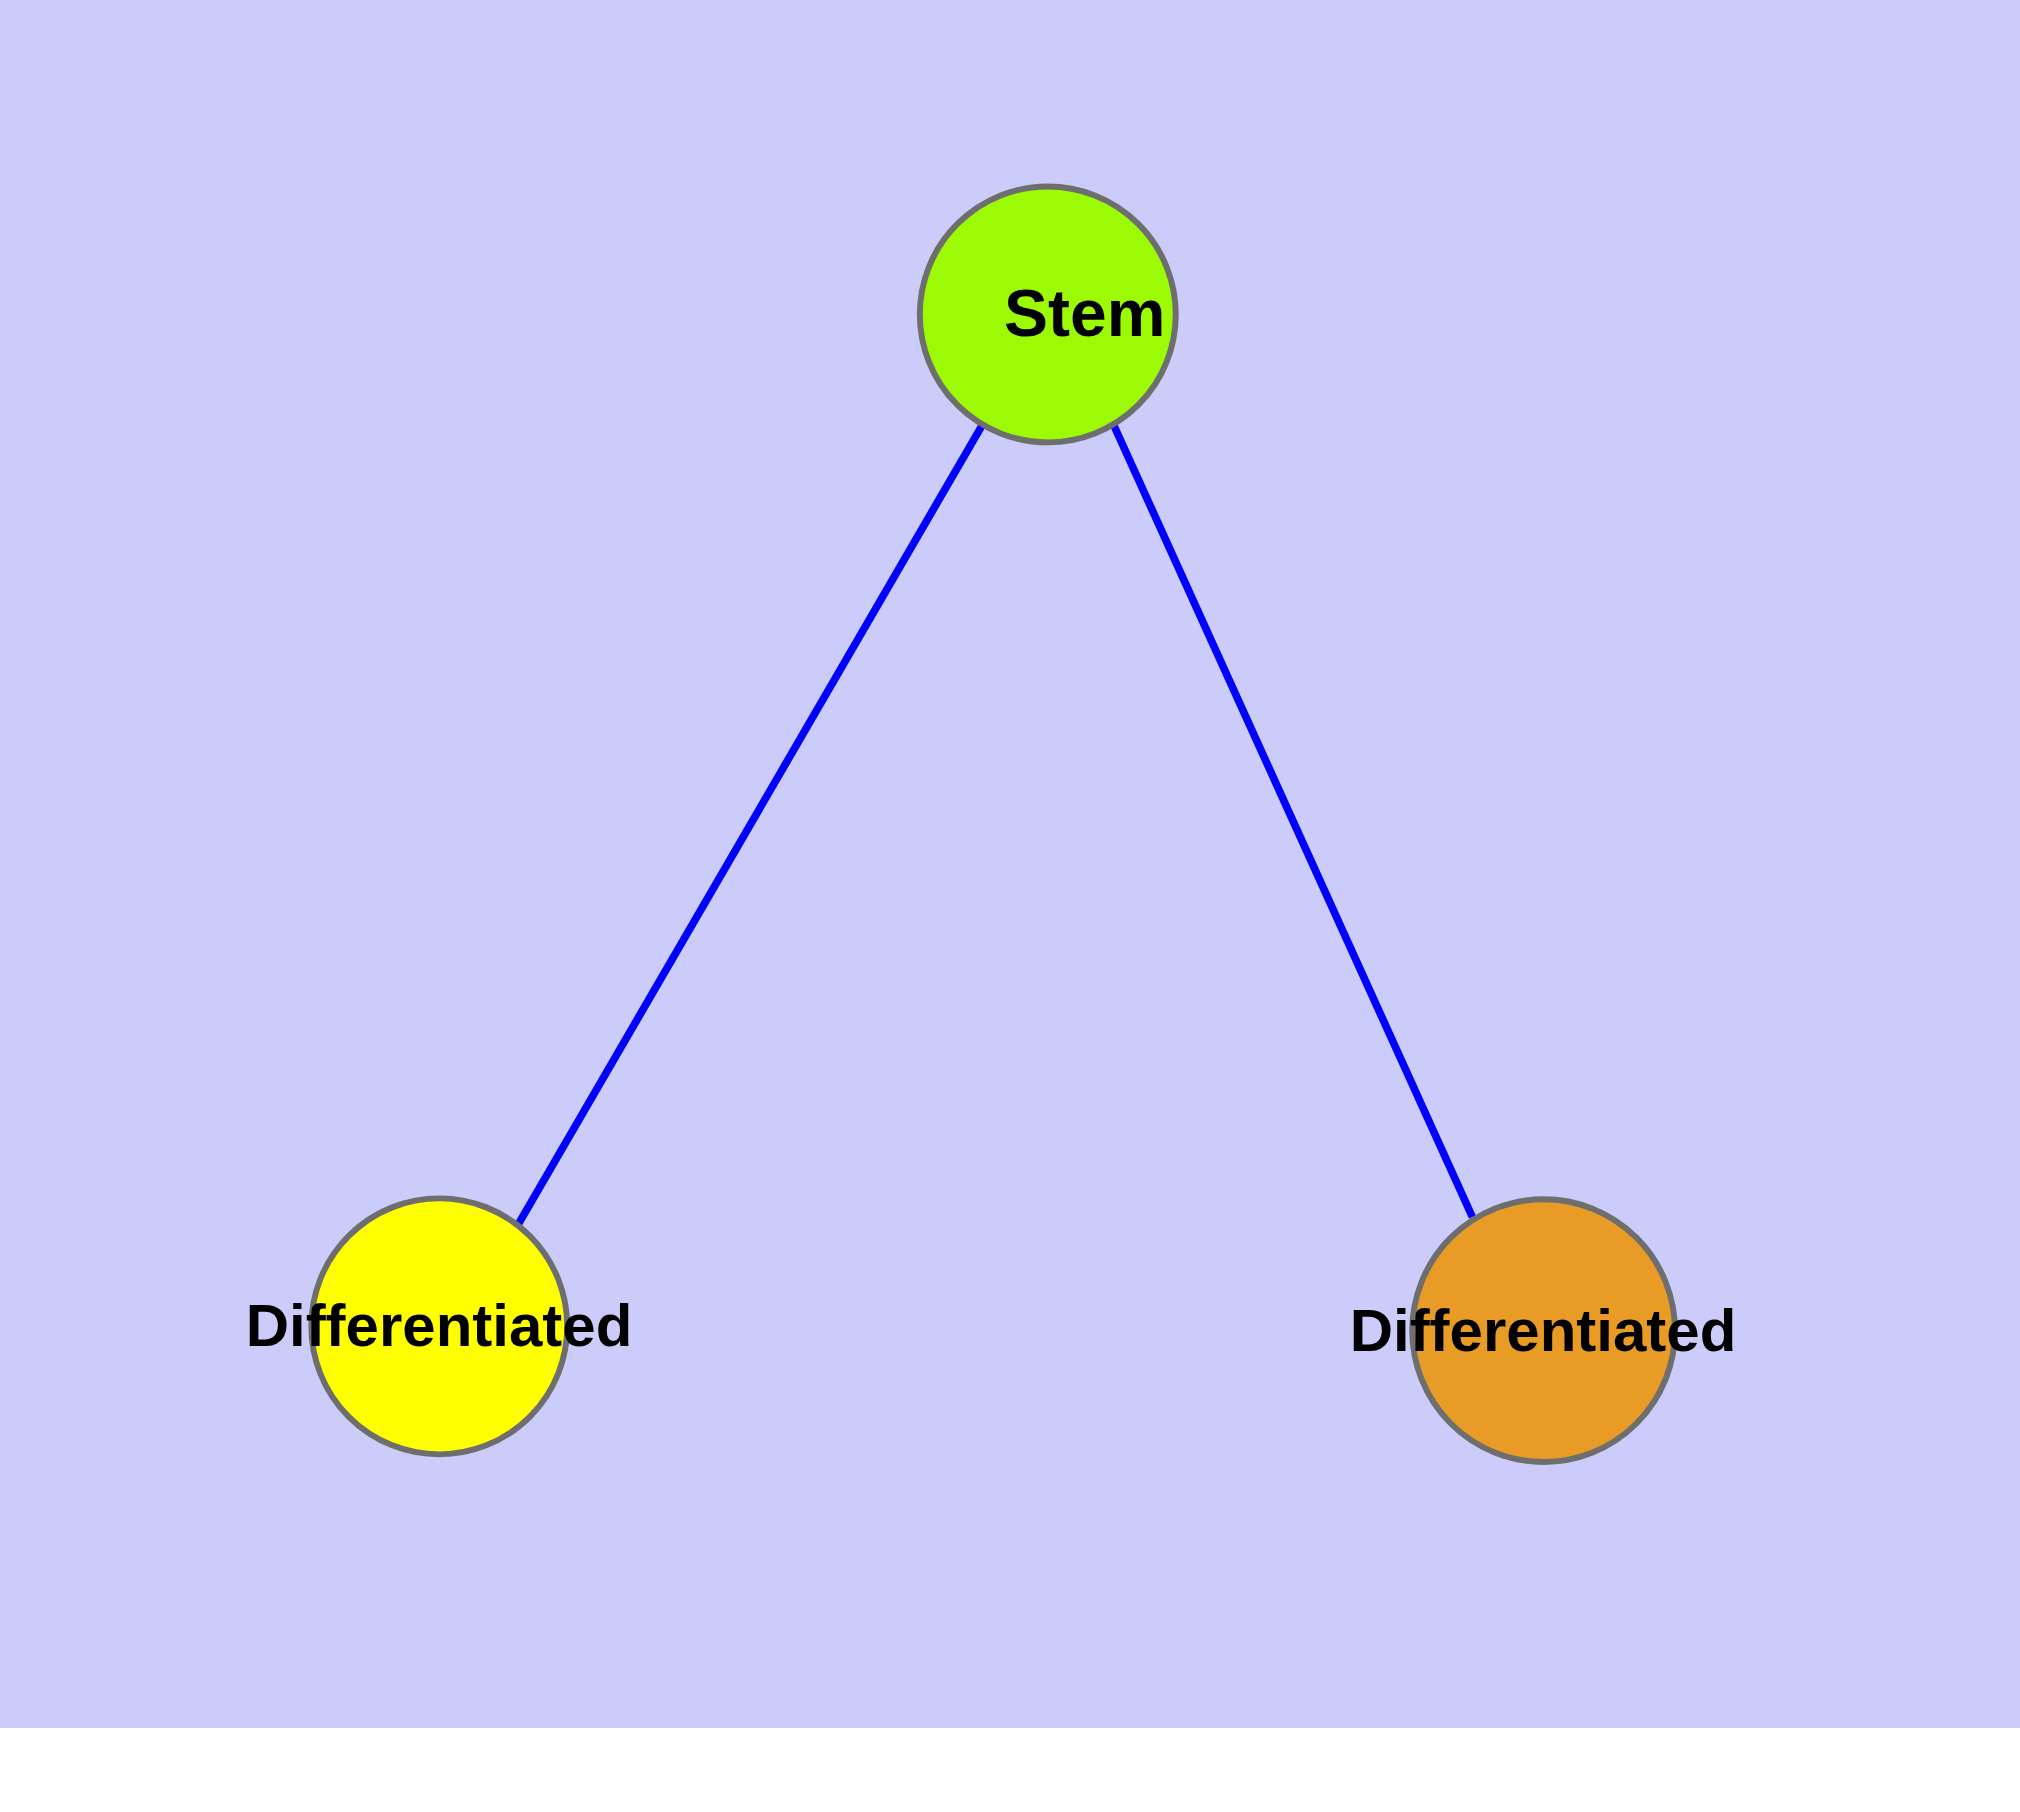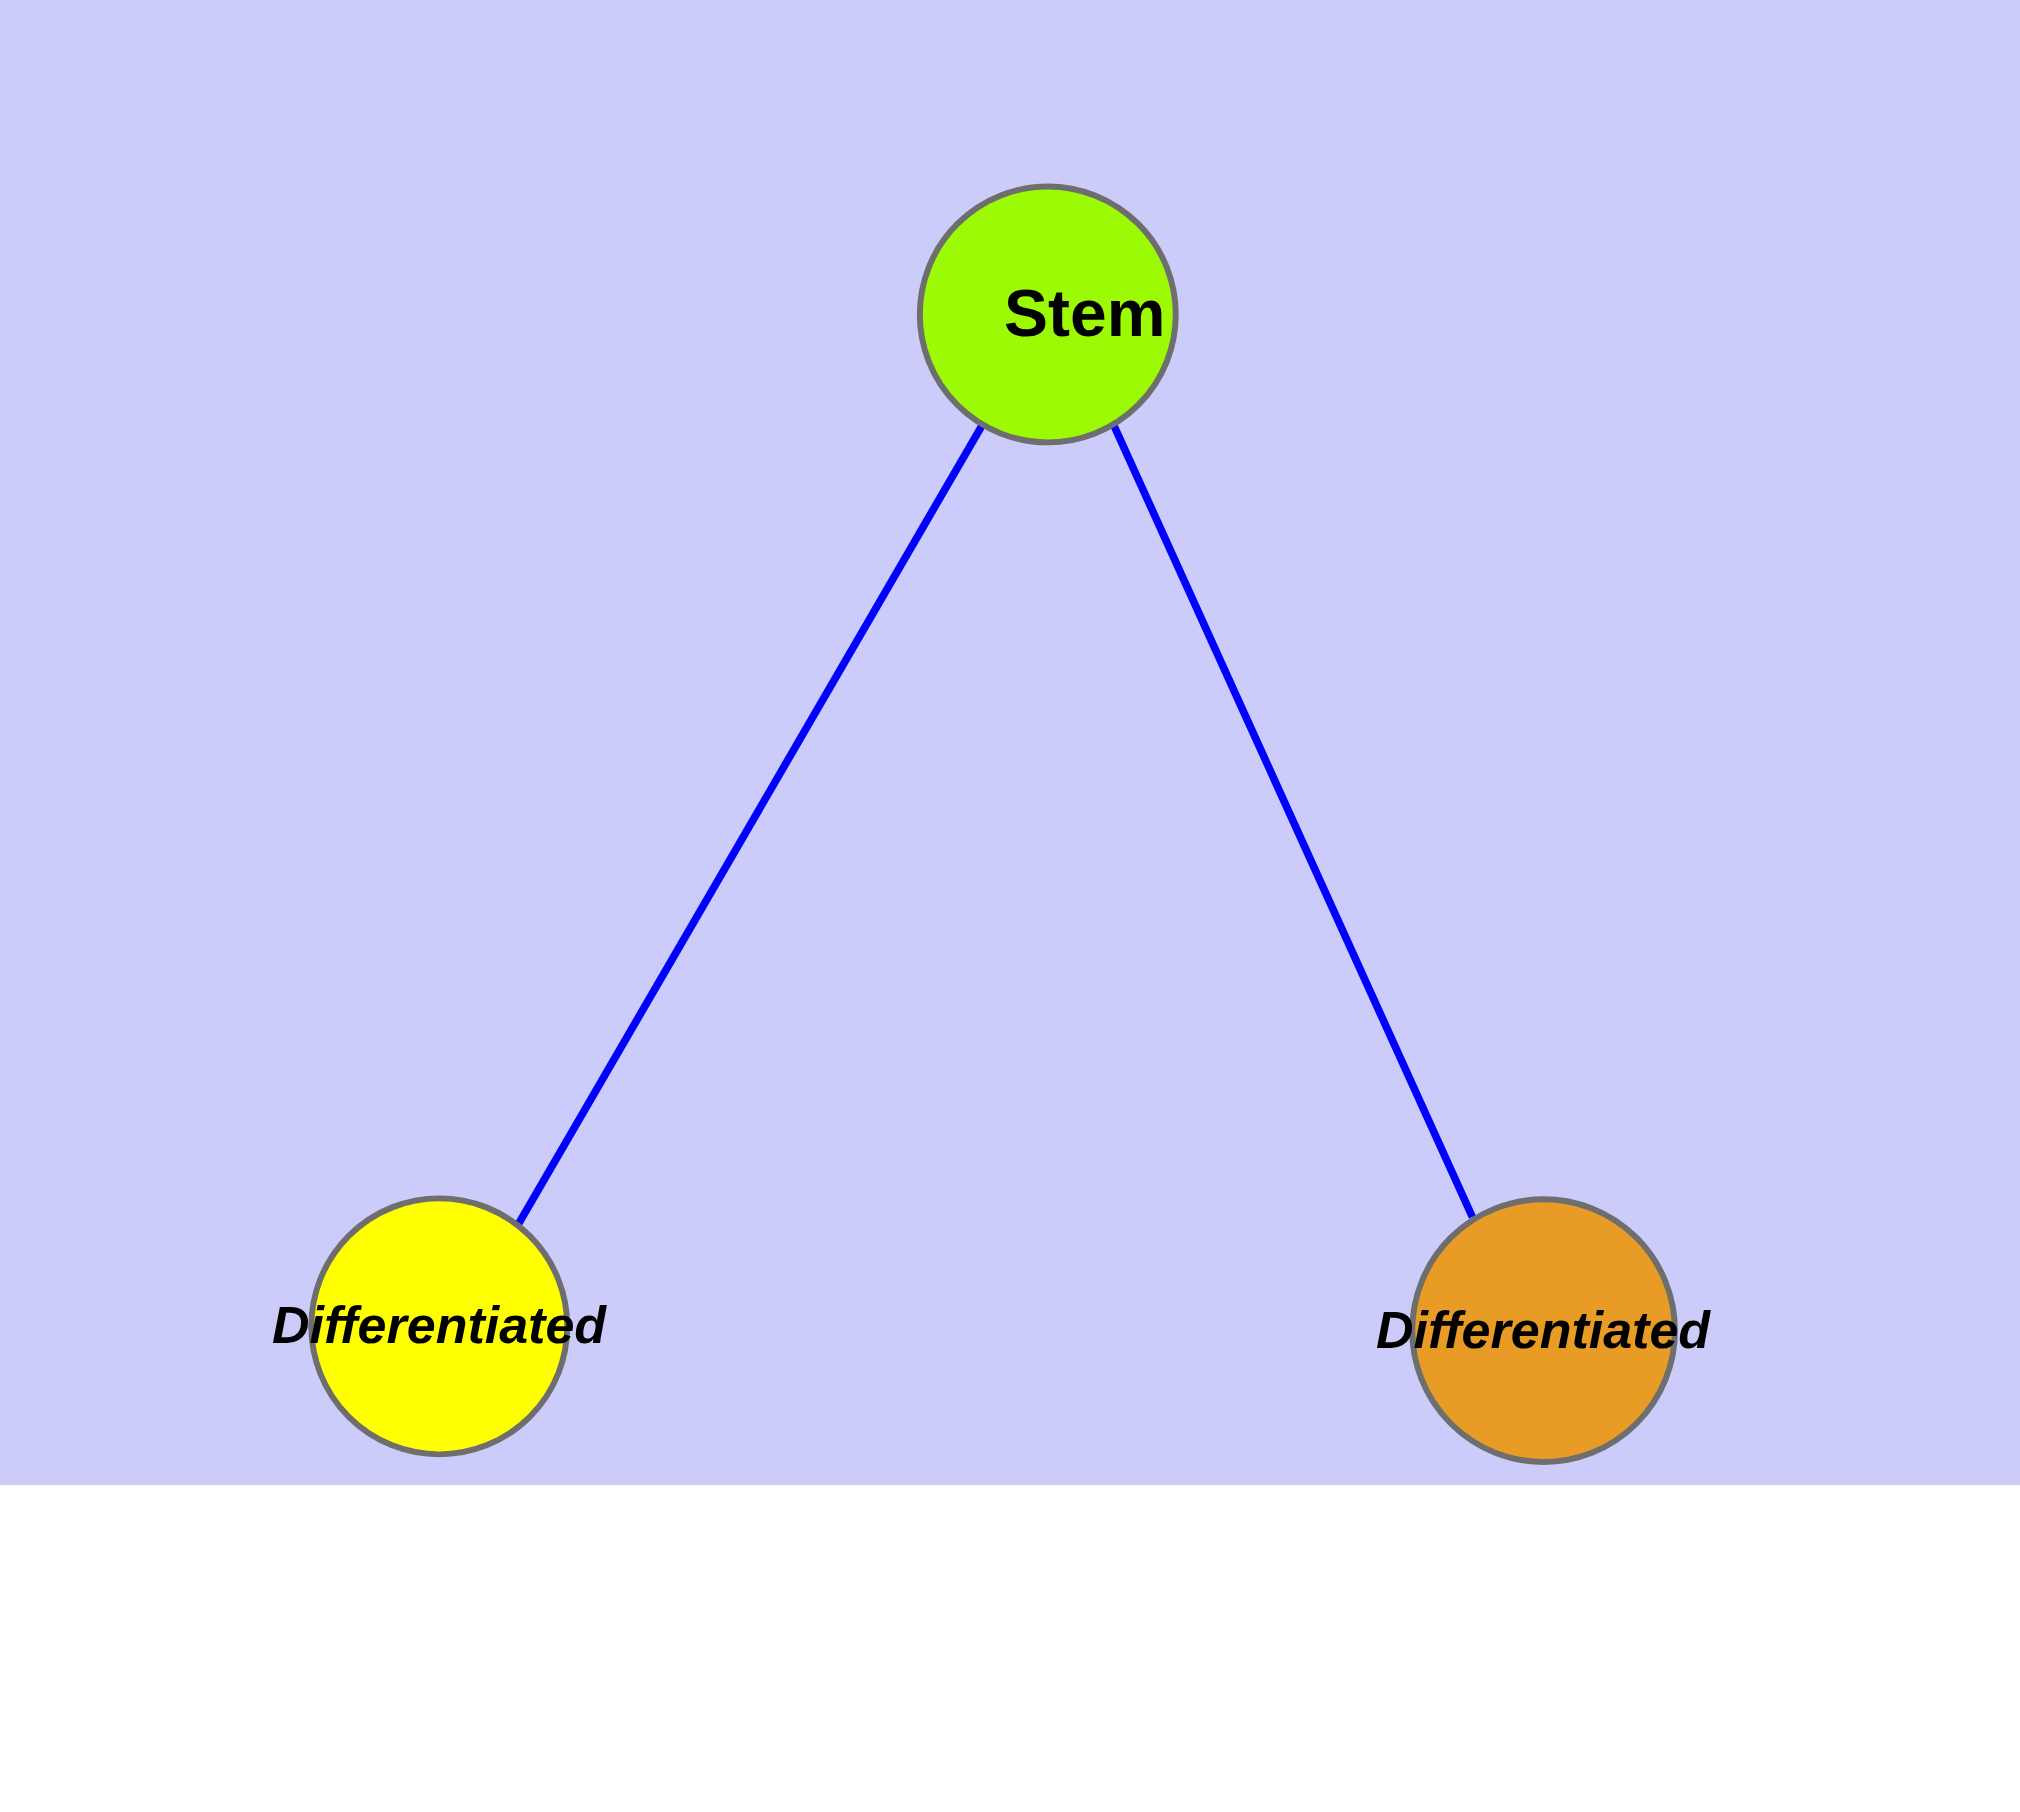--- a/index.html
+++ b/index.html
@@ -32,28 +32,27 @@
     font-family: "Liberation Sans", "DejaVu Sans", sans-serif;
     white-space: pre;
     line-height: 1.06;
     pointer-events: none;
     transform: translate(-50%, -50%);
   }
   .label-root {
     font-size: 66px;
   }
   .label-leaf {
-    font-size: 52px;
-    font-style: italic;
+    font-size: 60px;
   }
 </style>
 </head>
 <body>
 
-<div id="canvas" style="width: 2021px; height: 1485px; background: rgb(204, 204, 250);">
+<div id="canvas" style="width: 2021px; height: 1728px; background: rgb(204, 204, 250);">
 
   <svg id="graph-svg" viewBox="0 0 2384 2138" xmlns="http://www.w3.org/2000/svg" style="width: 2021px; height: 1812px;">
 
     <rect x="0" y="0" width="2384" height="2138" fill="#ccccfa"></rect>
 
     <g>
       <line x1="1159" y1="501" x2="611" y2="1445" stroke="#0000ff" stroke-width="9" stroke-linecap="butt"></line>
       <line x1="1314" y1="502" x2="1737" y2="1436" stroke="#0000ff" stroke-width="9" stroke-linecap="butt"></line>
     </g>
 

